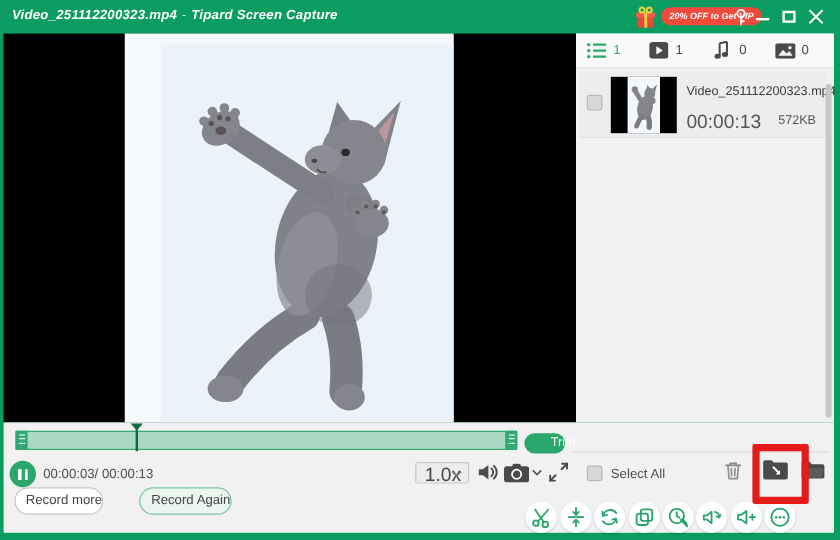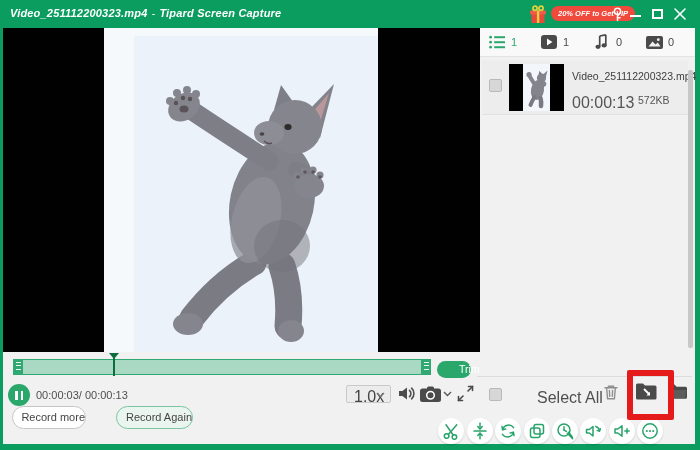--- a/index.html
+++ b/index.html
@@ -25,21 +25,21 @@
   .right-panel { position:absolute; left:480px; top:28px; width:215px; height:324px; background:#f1f1f1; }
   .stats-row { position:absolute; left:480px; top:28px; width:215px; height:29px; background:#f9f9f9; border-bottom:1px solid #e3e3e3; }
   .count { position:absolute; top:36px; font-size:11px; color:#4a4a4a; }
   .count.green { color:#2aa86c; }
   .media-item { position:absolute; left:482px; top:60px; width:206px; height:55px; background:#ededed; border-bottom:1px solid #e2e2e2; cursor:pointer; }
   .checkbox { position:absolute; width:13px; height:13px; background:#d7d7d7; border:1px solid #b9b9b9; border-radius:2px; cursor:pointer; }
   .thumb { position:absolute; left:509px; top:64px; width:55px; height:47px; background:#000; }
   .thumb-inner { position:absolute; left:14px; top:0; width:27px; height:47px; background:#f3f7fb; }
   .media-name { position:absolute; left:572px; top:70px; font-size:10.5px; color:#3d3d3d; }
   .media-duration { position:absolute; left:572px; top:94px; font-size:16px; color:#555; }
-  .media-size { position:absolute; left:638px; top:94px; width:42px; text-align:left; font-size:10.5px; color:#555; }
+  .media-size { position:absolute; left:638px; top:94px; width:42px; text-align:right; font-size:10.5px; color:#555; }
   .scrollbar { position:absolute; left:688px; top:70px; width:5px; height:278px; background:#c7c7c7; border-radius:2px; cursor:pointer; }
 
   
   .bottom-area { position:absolute; left:3px; top:352px; width:692px; height:92px; background:#f1f1f1; }
   .timeline-bar { position:absolute; left:13px; top:359px; width:418px; height:16px; background:#a9d9c3; border:1px solid #2fa871; cursor:pointer; }
   .tl-handle { position:absolute; top:359px; width:10px; height:16px; background:#2fa871; border-radius:1px; cursor:ew-resize; }
   .tl-handle i { display:block; width:5px; height:1px; background:#e8f7ef; margin:2.5px auto 0; }
   .playhead-line { position:absolute; left:113px; top:357px; width:2px; height:19px; background:#0f6b40; cursor:ew-resize; }
   .playhead-tri { position:absolute; left:109px; top:353px; width:0; height:0; border-left:5px solid transparent; border-right:5px solid transparent; border-top:6px solid #0f6b40; }
   .trim-btn { position:absolute; left:437px; top:361px; width:34px; height:17px; border-radius:9px; background:#2aa86c; color:#fff;
@@ -48,21 +48,21 @@
   .pause-btn i { position:absolute; top:6.5px; width:2.5px; height:9px; background:#fff; }
   .time-label { position:absolute; left:36px; top:389px; font-size:11px; color:#4f4f4f; }
   .speed-box { position:absolute; left:346px; top:385px; width:45px; height:18px; background:#ececec; border:1px solid #c9c9c9; border-radius:2px; cursor:pointer; }
   .speed-box span { position:absolute; left:7px; top:2px; font-size:16px; color:#444; }
   .pill-btn { position:absolute; top:406px; height:23px; border-radius:12px; font-size:11px; color:#454545; text-align:right; line-height:21px; cursor:pointer; }
   .record-more { left:12px; width:74px; background:#fff; border:1px solid #c6c6c6; }
   .record-again { left:94px; width:77px; background:#eaf5ef; border:1px solid #79c6a0;margin-left:22px; }
   .tool-btn { position:absolute; top:418px; width:26px; height:26px; border-radius:50%; background:#fff; box-shadow:0 1px 2px rgba(0,0,0,.14); cursor:pointer; }
   .tool-btn svg { position:absolute; left:4px; top:4px; }
   .select-sep { position:absolute; left:477px; top:376px; width:215px; border-top:1px solid #dcdcdc; }
-  .select-label { position:absolute; left:509px; top:389px; font-size:16px; color:#4f4f4f;margin-left:28px; }
+  .select-label { position:absolute; left:509px; top:389px; font-size:11px; color:#4f4f4f; }
   .panel-action { position:absolute; cursor:pointer; }
   .red-annotation { position:absolute; left:627px; top:370px; width:47px; height:50px; border:6px solid #e51a1a; border-radius:2px; z-index:20; }
   svg { display:block; }
 </style>
 </head>
 <body>
 
 <div class="window">
 
   <div class="titlebar">

